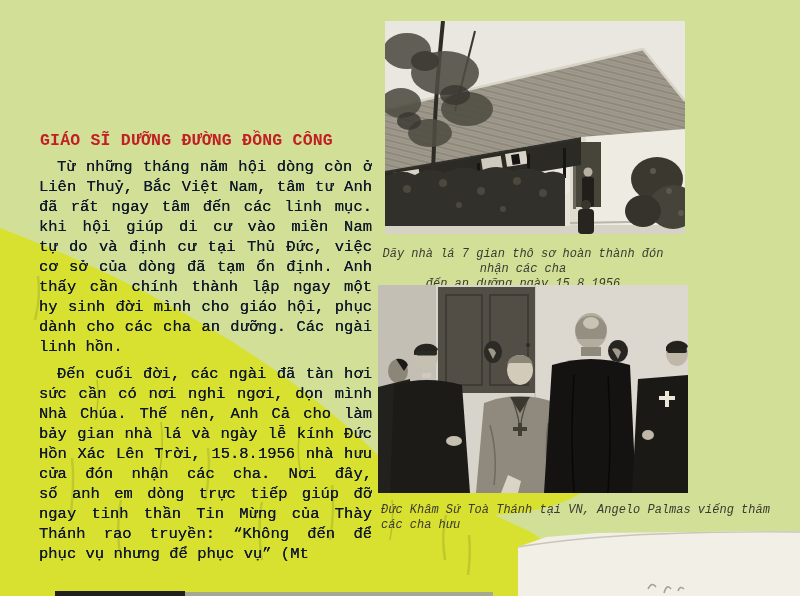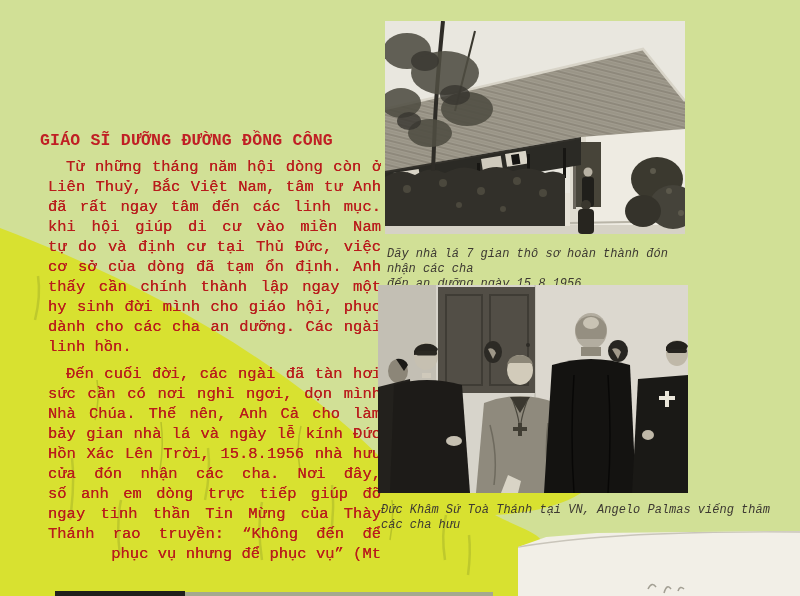--- a/index.html
+++ b/index.html
@@ -8,41 +8,41 @@
     background:#d1e096;
     font-family:Liberation Mono, monospace;
   }
   .bg-wedge{position:absolute;left:0;top:0;width:800px;height:596px;}
   
   .heading{
     position:absolute;left:40px;top:131px;margin:0;
     font-size:16.5px;font-weight:700;letter-spacing:.2px;color:#c01f24;
     white-space:nowrap;
   }
-  .para{position:absolute;left:48px;width:333px;color:#b91c1c;}
+  .para{position:absolute;left:39px;width:333px;color:#0f172a;}
   .para .bline{
     font-size:15.5px;line-height:20px;height:20px;
     text-align:justify;text-align-last:justify;
     text-shadow:0 0 .4px currentColor;
     white-space:normal;overflow:hidden;
   }
   .para .bline.first{text-indent:18px;}
-  .para .bline.last{text-align:right;text-align-last:left;}
+  .para .bline.last{text-align:left;text-align-last:left;}
   #para1{top:157px;}
   #para2{top:364px;}
   
   .photo{position:absolute;display:block;}
   #photo-top{left:385px;top:21px;width:300px;height:213px;}
   #photo-bottom{left:378px;top:285px;width:310px;height:208px;}
   
   .caption{
     position:absolute;color:#3d3932;font-style:italic;
     font-size:12px;line-height:15px;
   }
-  #caption-top{left:387px;top:247px;width:300px;}
+  #caption-top{left:373px;top:247px;width:300px;text-align:center;}
   #caption-bottom{left:381px;top:503px;width:412px;}
   
   .cream-corner{
     position:absolute;left:518px;top:531px;width:282px;height:65px;
     background:#f2efe7;
     clip-path:polygon(0px 16px,10% 6px,28% 2px,100% 0px,100% 100%,0px 100%);
   }
   .cream-corner svg{position:absolute;left:0;top:0;width:100%;height:100%;}
   
   .strip-dark{position:absolute;left:55px;top:591px;width:130px;height:5px;background:#21201c;}

